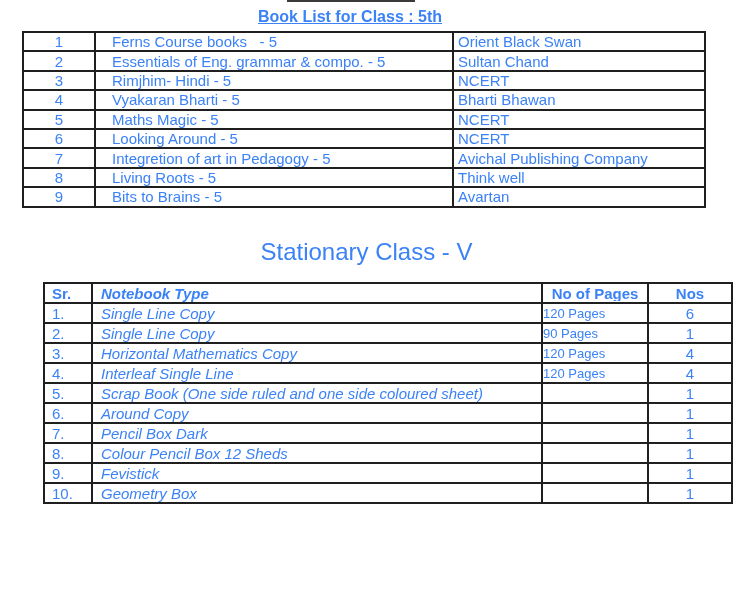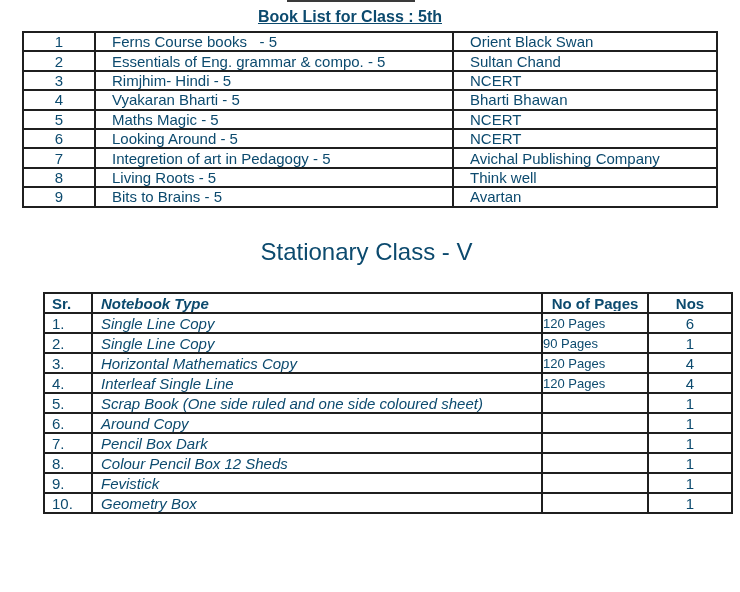--- a/index.html
+++ b/index.html
@@ -1,38 +1,38 @@
 <!DOCTYPE html>
 <html><head>
 <meta charset="utf-8">
 <style>
   html, body { margin:0; padding:0; background:#ffffff; }
   .page {
     position:relative; width:740px; height:592px; background:#ffffff;
-    font-family:"Liberation Sans", sans-serif; color:#0c4a6e; overflow:hidden;
+    font-family:"Liberation Sans", sans-serif; color:#3b82f6; overflow:hidden;
   }
   .top-artifact { position:absolute; left:287px; top:0; width:128px; height:2px; background:#3a3a3a; }
 
   .book-title { position:absolute; left:22px; top:8px; width:656px; text-align:center;
     font-size:16px; font-weight:bold; }
   .book-title span { text-decoration:underline; }
 
   table { border-collapse:collapse; table-layout:fixed; }
   td, th { overflow:hidden; vertical-align:middle; padding:0; }
 
   .book-table { position:absolute; left:22px; top:31px; width:656px; }
   .book-table td { border:2px solid #1f1f1f; height:17.4px; font-size:15px; }
   .book-table .c-no  { width:70px;  text-align:center; }
   .book-table .c-book{ width:340px; text-align:left; padding-left:16px; white-space:pre; }
-  .book-table .c-pub { width:246px; text-align:left; padding-left:16px; }
+  .book-table .c-pub { width:246px; text-align:left; padding-left:4px; }
 
   .stationary-title { position:absolute; left:34px; top:238px; width:665px; text-align:center;
     font-size:24px; font-weight:normal; }
 
-  .stationary-table { position:absolute; left:43px; top:292px; width:665px;padding-left:44px; }
+  .stationary-table { position:absolute; left:43px; top:282px; width:665px;padding-left:44px; }
   .stationary-table td, .stationary-table th { border:2px solid #1f1f1f; height:18px; font-size:15px; font-weight:normal; }
   .stationary-table th { font-weight:bold; text-align:left; }
   .s-sr   { width:39px;  padding-left:7px; text-align:left; }
   .s-type { width:440px; padding-left:8px; text-align:left;font-style:italic; }
   .s-pages{ width:104px; }
   .s-nos  { width:82px;  text-align:center; }
   td.s-pages { font-size:13px; }
   th.s-pages, th.s-nos { text-align:center;border-radius:8px; }
 </style>
 </head>

